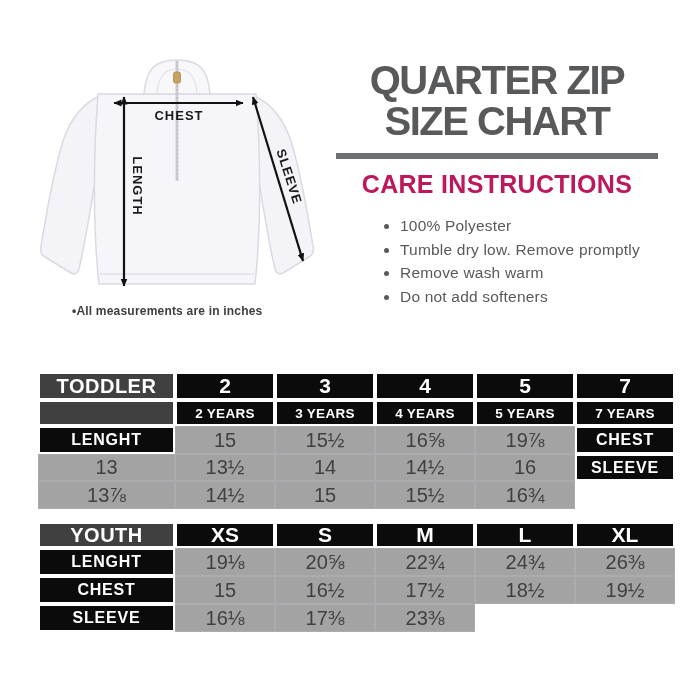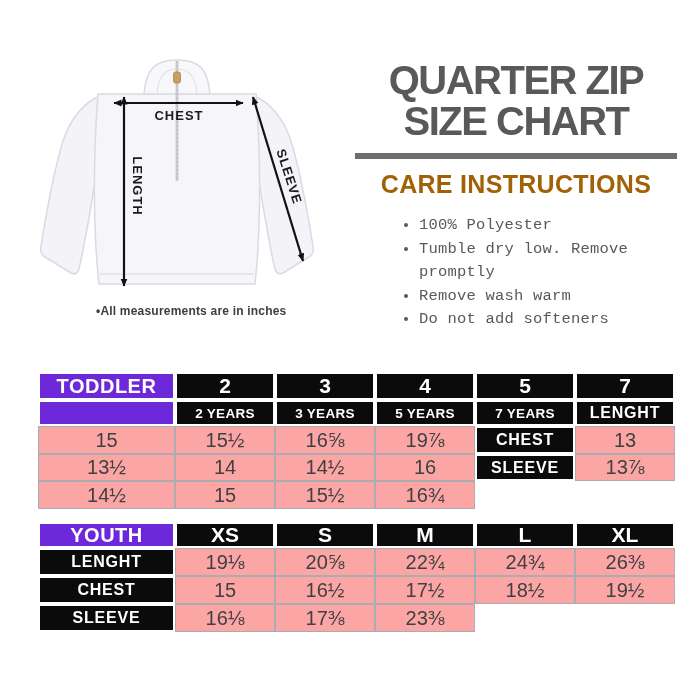--- a/index.html
+++ b/index.html
@@ -4,53 +4,53 @@
 <style>
   html,body { margin:0; padding:0; background:#ffffff; }
   #page {
     position:relative; width:700px; height:700px; background:#ffffff;
     font-family:"Liberation Sans","DejaVu Sans",sans-serif; overflow:hidden;
   }
 
   
   #diagram { position:absolute; left:22px; top:48px; width:312px; height:262px; }
   #measure-note {
-    position:absolute; left:96px; top:304px; font-size:12px; font-weight:bold;
+    position:absolute; left:72px; top:304px; font-size:12px; font-weight:bold;
     color:#3d3e40; letter-spacing:0.2px;
   }
 
   
-  #right-col { position:absolute; left:355px; top:60px; width:322px; }
+  #right-col { position:absolute; left:336px; top:60px; width:322px; }
   .title-line {
     font-size:40px; font-weight:bold; color:#58595b; text-align:center;
     line-height:41px; letter-spacing:-1.5px; white-space:nowrap;
   }
   #divider { height:6px; background:#6d6e71; margin-top:11px; }
   #care-heading {
-    margin-top:11px; font-size:25px; font-weight:bold; color:#a16207;
+    margin-top:11px; font-size:25px; font-weight:bold; color:#be185d;
     text-align:center; letter-spacing:0.3px; white-space:nowrap;
   }
   #care-list { margin:15px 0 0 46px; padding:0 0 0 18px; }
   #care-list li {
-    font-size:15.5px; color:#58595b; line-height:23.5px; letter-spacing:0.2px;font-family:Liberation Mono, monospace;
+    font-size:15.5px; color:#58595b; line-height:23.5px; letter-spacing:0.2px;
   }
 
   
   .size-table { position:absolute; left:38px; display:grid; background:#ffffff; }
   #table-0 { top:372px; grid-template-columns:137px repeat(5,100px); grid-template-rows:28px 26px 28px 27px 28px; }
   #table-1 { top:522px; grid-template-columns:137px repeat(5,100px); grid-template-rows:26px 28px 28px 28px; }
 
   .cell { display:flex; align-items:center; justify-content:center; box-sizing:border-box; }
   .c-black { background:#0b0b0c; color:#ffffff; border:2px solid #ffffff; font-weight:bold; }
-  .c-blue  { background:#6d28d9; color:#ffffff; border:2px solid #ffffff; font-weight:bold; }
+  .c-blue  { background:#404040; color:#ffffff; border:2px solid #ffffff; font-weight:bold; }
   .c-group { font-size:20px; letter-spacing:0.5px; }
   .c-size  { font-size:21px; }
   .c-sub   { font-size:13.5px; letter-spacing:0.3px; }
   .c-label { font-size:16px; letter-spacing:0.8px; }
-  .c-data  { background:#fca5a5; border:1px solid #aaacaf; color:#3f4042; font-size:20px; }
+  .c-data  { background:#a3a3a3; border:1px solid #aaacaf; color:#3f4042; font-size:20px; }
 
   svg text { font-family:"Liberation Sans","DejaVu Sans",sans-serif; }
 </style>
 </head>
 <body>
 
 <div id="page">
 
   <div id="diagram">
     <svg width="312" height="262" viewBox="0 0 312 262">
@@ -103,20 +103,21 @@
   <div id="table-0" class="size-table">
       <div class="cell c-blue c-group">TODDLER</div>
       <div class="cell c-black c-size">2</div>
       <div class="cell c-black c-size">3</div>
       <div class="cell c-black c-size">4</div>
       <div class="cell c-black c-size">5</div>
       <div class="cell c-black c-size">7</div>
       <div class="cell c-blue"></div>
       <div class="cell c-black c-sub">2 YEARS</div>
       <div class="cell c-black c-sub">3 YEARS</div>
+      <div class="cell c-black c-sub">4 YEARS</div>
       <div class="cell c-black c-sub">5 YEARS</div>
       <div class="cell c-black c-sub">7 YEARS</div>
       <div class="cell c-black c-label">LENGHT</div>
       <div class="cell c-data">15</div>
       <div class="cell c-data">15½</div>
       <div class="cell c-data">16⅝</div>
       <div class="cell c-data">19⅞</div>
       <div class="cell c-black c-label">CHEST</div>
       <div class="cell c-data">13</div>
       <div class="cell c-data">13½</div>

